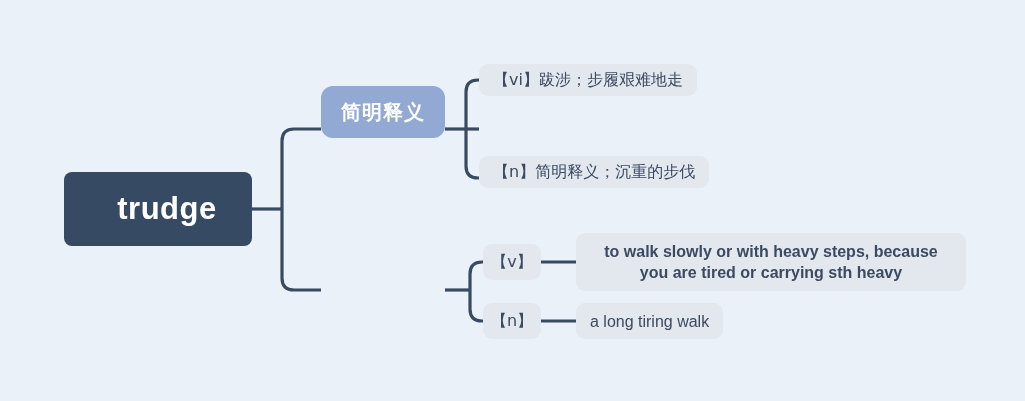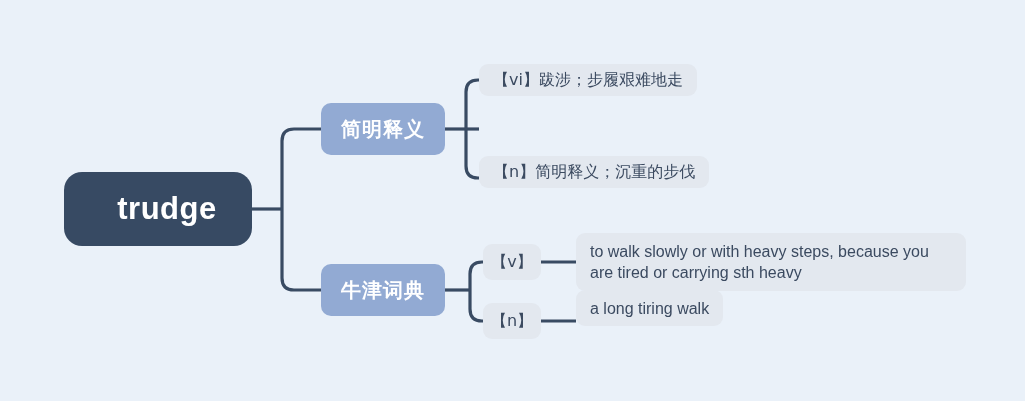--- a/index.html
+++ b/index.html
@@ -29,51 +29,52 @@
     height: 401px;
     pointer-events: none;
   }
 
   .node {
     position: absolute;
     box-sizing: border-box;
     display: flex;
     align-items: center;
     white-space: nowrap;
+    text-align: center;
   }
 
   
   .node-root {
     left: 64px;
     top: 172px;
     width: 188px;
     height: 74px;
     background: #374a63;
-    border-radius: 18px;
+    border-radius: 8px;
     justify-content: center;
     color: #ffffff;
     font-size: 31px;
     font-weight: bold;
     letter-spacing: 0.5px;
     padding-left: 18px;
   }
 
   
   .node-branch {
     width: 124px;
     height: 52px;
     background: #92aad3;
     border-radius: 10px;
     justify-content: center;
     color: #ffffff;
     font-size: 20px;
     font-weight: bold;
     letter-spacing: 1px;
   }
-  .branch-1 { left: 321px; top: 103px; }
+  .branch-1 { left: 321px; top: 86px; border-radius: 12px; }
   .branch-2 { left: 321px; top: 264px; }
 
   
   .chip {
     background: #e3e8ef;
     border-radius: 9px;
     color: #3b4a60;
     font-size: 16px;
     padding: 0 14px;
     height: 32px;
@@ -104,24 +105,25 @@
     font-size: 16px;
     line-height: 21px;
     padding: 8px 14px;
     white-space: normal;
     display: block;
   }
   .def-v {
     left: 576px;
     top: 233px;
     width: 390px;
+    font-weight: bold;
   }
   .def-n {
     left: 576px;
-    top: 290px;
+    top: 303px;
     width: auto;
     height: 36px;
     display: flex;
     align-items: center;
     padding: 0 14px;
     white-space: nowrap;
   }
 
   .cjk { font-family: "DejaVu Sans", "Liberation Sans", sans-serif; }
 </style>
@@ -164,23 +166,20 @@
 
   <div class="node chip leaf-vi">
     <span class="cjk">【vi】跋涉；步履艰难地走</span>
   </div>
 
 
   <div class="node chip leaf-n">
     <span class="cjk">【n】简明释义；沉重的步伐</span>
   </div>
 
-  <div class="node node-branch branch-2">
-    <span class="cjk">牛津词典</span>
-  </div>
 
   <div class="node chip pos-chip pos-v">
     <span class="cjk">【v】</span>
   </div>
 
   <div class="node def-box def-v">
     <span>to walk slowly or with heavy steps, because you are tired or carrying sth heavy</span>
   </div>
 
   <div class="node chip pos-chip pos-n">

